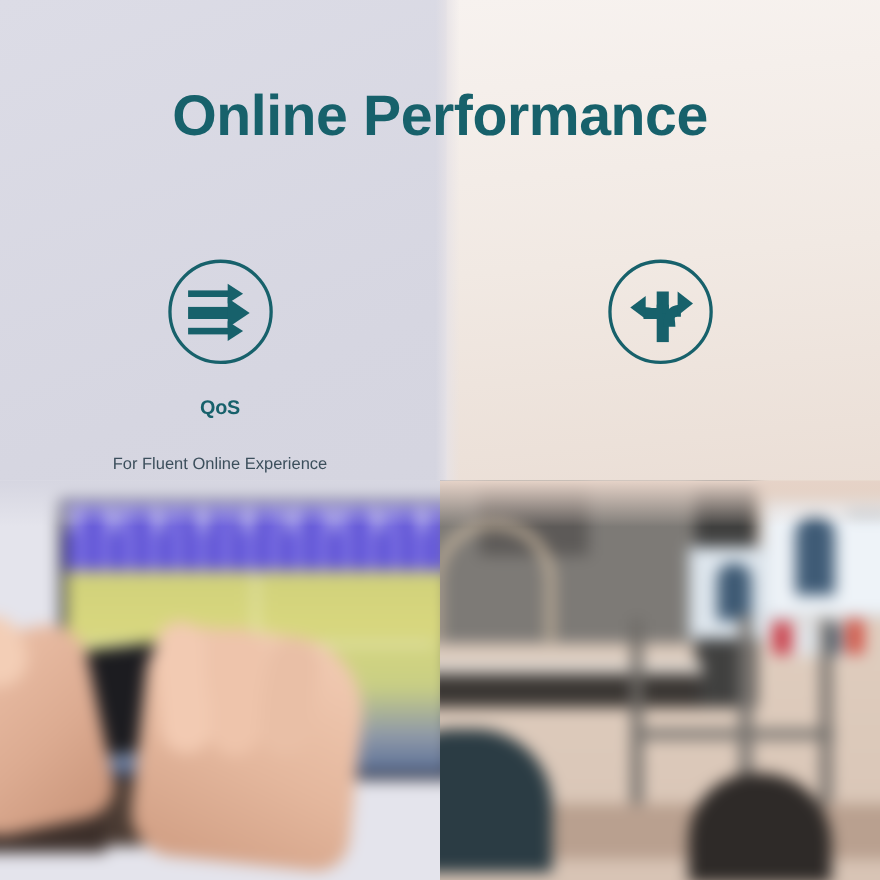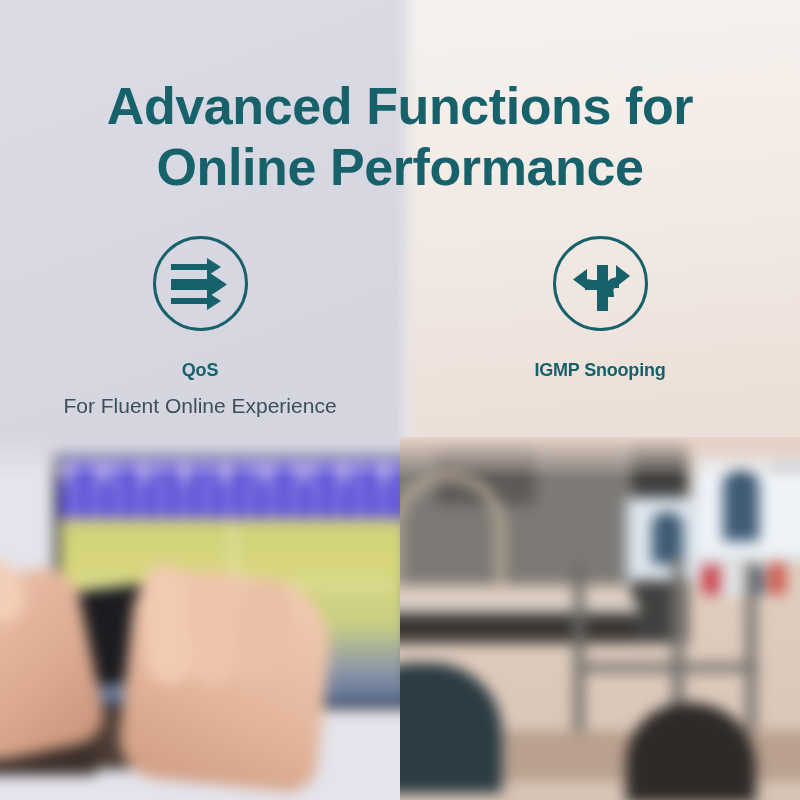--- a/index.html
+++ b/index.html
@@ -68,23 +68,23 @@
 
   .feat-title {
     margin-top:24px;
     color:#17616b;
     font-size:18px;
     font-weight:700;
     line-height:30px;
     letter-spacing:-0.2px;
   }
   .feat-sub {
-    margin-top:9px;
+    margin-top:25px;
     color:#3c4f5c;
-    font-size:21px;
+    font-size:15px;
     font-weight:400;
     line-height:23px;
   }
 
   
   .photos {
     position:absolute; left:0; top:437px;
     width:800px; height:363px;
     display:flex;
   }
@@ -298,21 +298,20 @@
 </head>
 <body>
 
 <div class="canvas">
 
   <div class="bg-left"></div>
   <div class="bg-right"></div>
   <div class="bg-seam"></div>
 
   <div class="headline">
-    <span class="ln">Advanced Functions for</span>
     <span class="ln">Online Performance</span>
   </div>
 
   <div class="features">
 
     <div class="feature">
       <div class="icon-ring">
         <svg width="62" height="56" viewBox="0 0 62 56" aria-hidden="true">
           <g fill="#17616b">
             <rect x="2" y="8" width="38" height="6"></rect>
@@ -342,21 +341,20 @@
 
             <path d="M18 14 L4 24.5 L18 35 Z"></path>
 
             <path d="M34 56 L34 34 C34 22, 42 20, 50 20 L50 31 C42 31, 45 34, 45 40 L45 56 Z" opacity="0"></path>
             <path d="M34 42 C34 26, 42 22, 50 22 L50 33 C42 33, 45 33, 45 42 Z"></path>
 
             <path d="M47 10 L61 21 L47 32 Z"></path>
           </g>
         </svg>
       </div>
-      <div class="feat-title">IGMP Snooping</div>
     </div>
 
   </div>
 
   <div class="photos">
 
     <div class="photo">
       <div class="photo-blur">
         <div class="p-left-bg"></div>
         <div class="tv-frame">

